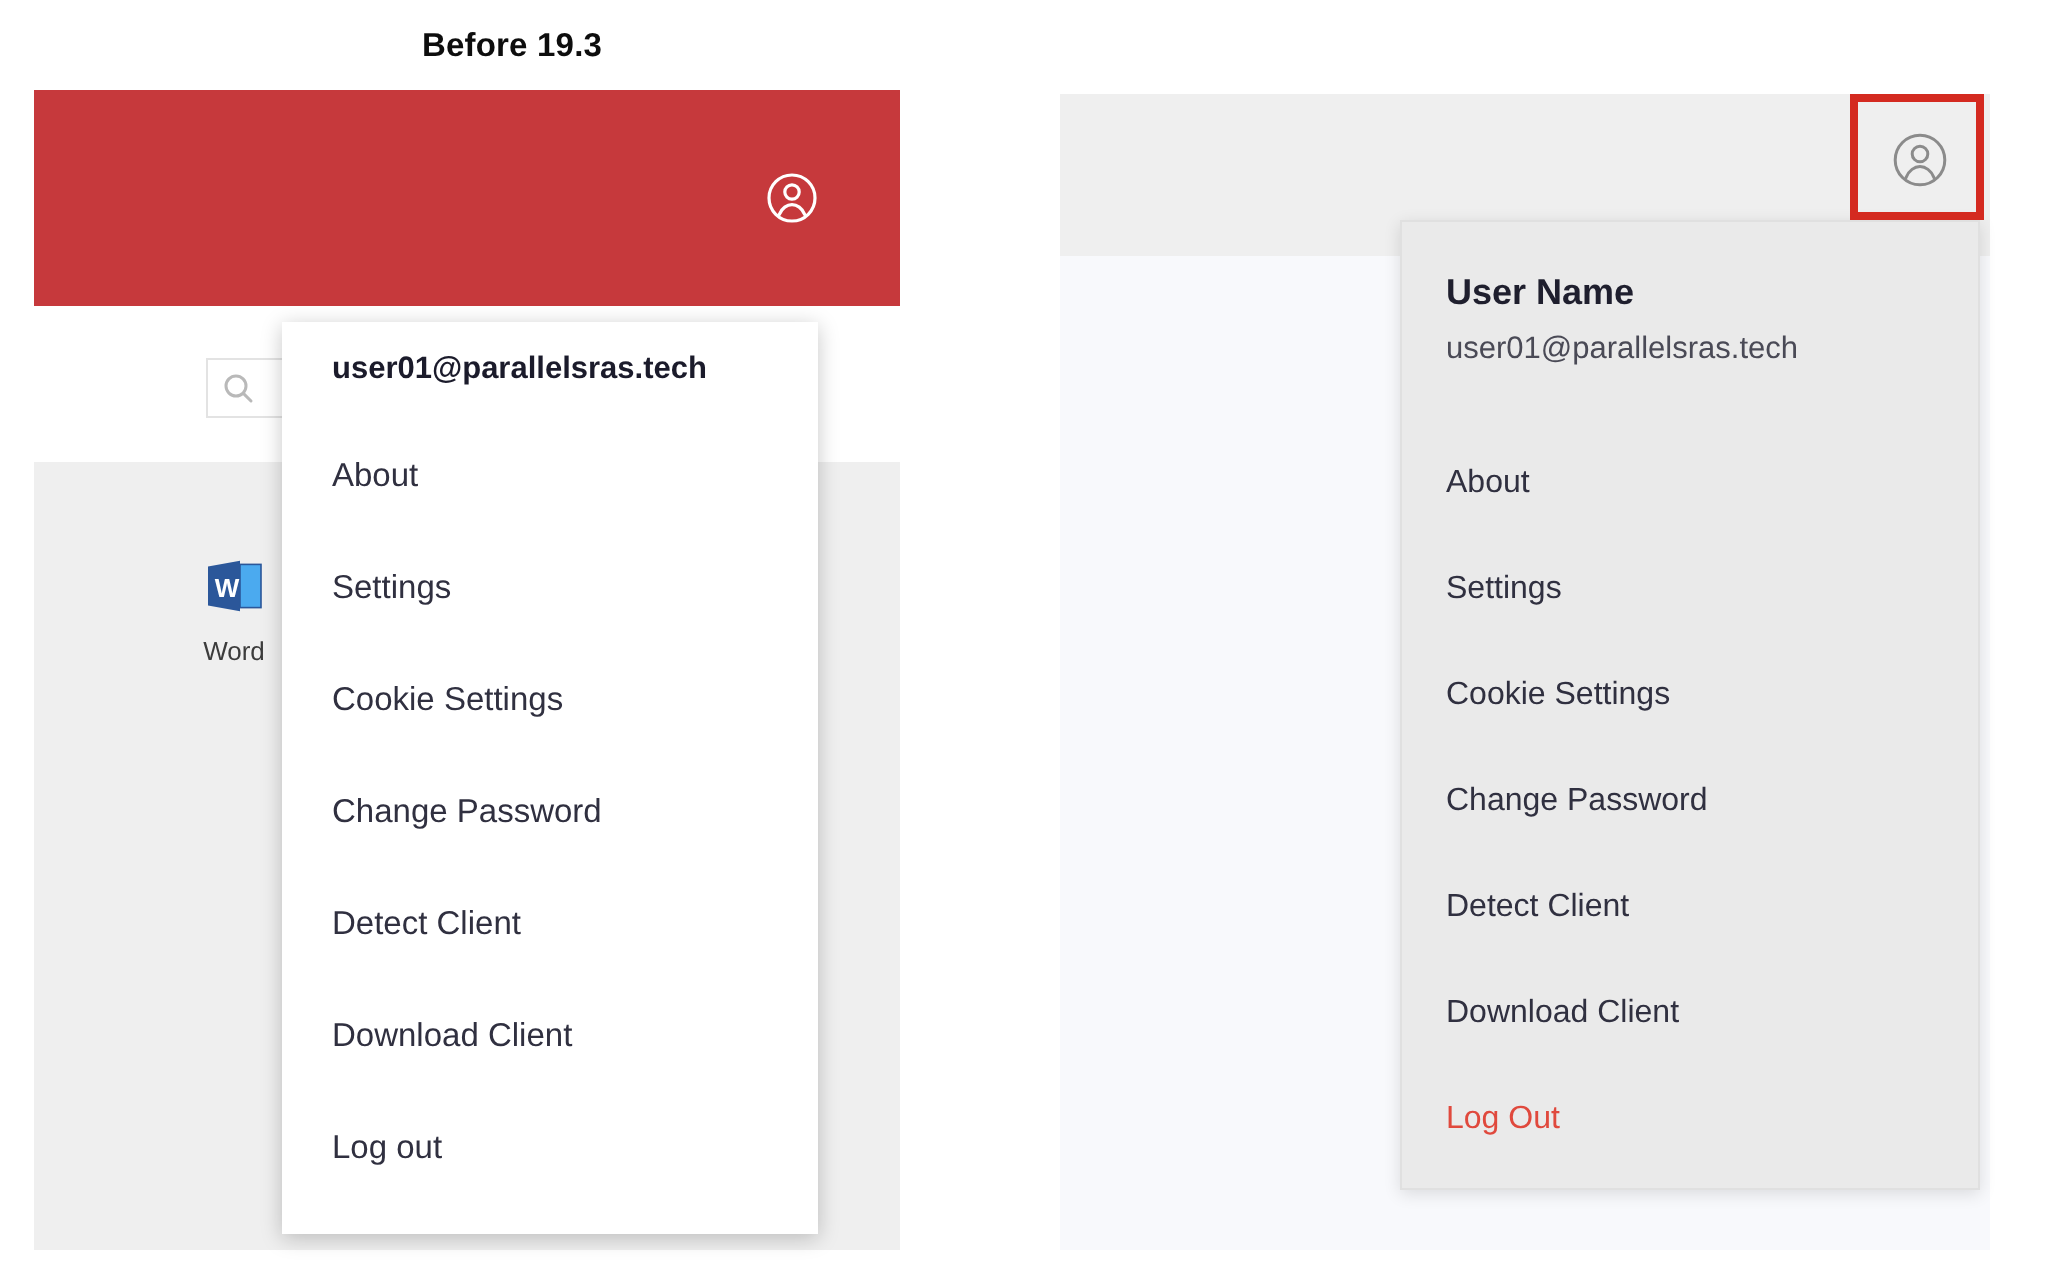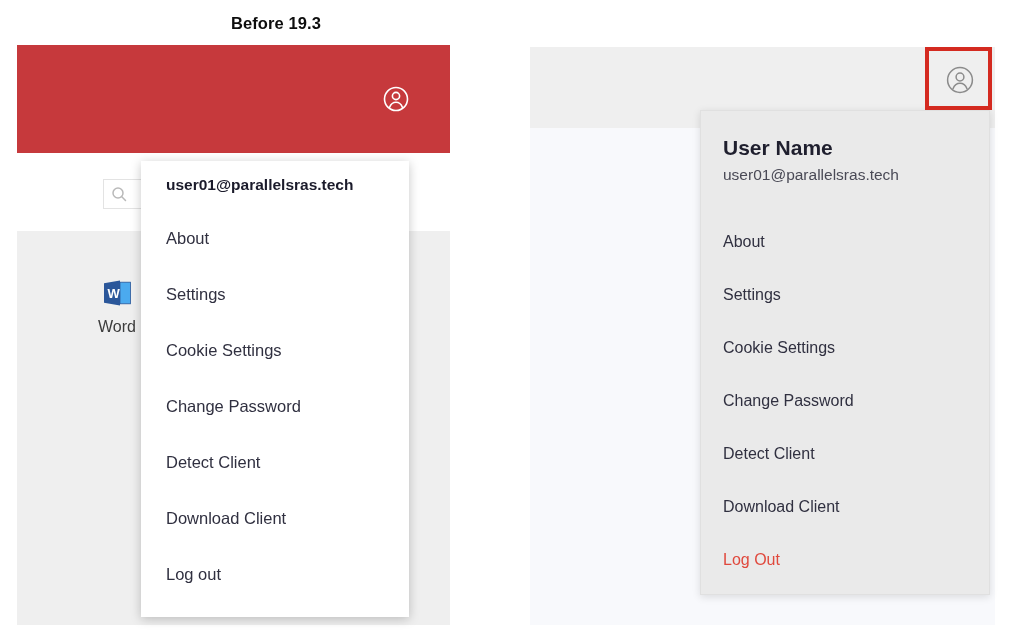--- a/index.html
+++ b/index.html
@@ -27,21 +27,21 @@
   
   .caption {
     position: absolute;
     font-weight: bold;
     font-size: 16.5px;
     color: #0d0d0d;
     letter-spacing: 0.1px;
     text-align: center;
     white-space: nowrap;
   }
-  #caption-before { left: 0;   top: 14px; width: 512px; padding-left: 20px; }
+  #caption-before { left: 0;   top: 14px; width: 512px; }
   #caption-after  { left: 512px; top: 14px; width: 512px; }
 
   
   .panel-left {
     position: absolute;
     left: 17px;
     top: 45px;
     width: 433px;
     height: 580px;
   }
@@ -106,21 +106,21 @@
     text-align: center;
   }
   .word-icon {
     position: relative;
     width: 34px;
     height: 34px;
     margin: 0 auto;
   }
   .app-tile-label {
     margin-top: 8px;
-    font-size: 16px;
+    font-size: 13px;
     color: #3c3c3c;
     white-space: nowrap;
   }
 
   
   .menu-left {
     position: absolute;
     left: 124px;
     top: 116px;
     width: 268px;
@@ -199,21 +199,21 @@
     background: #eaeaea;
     border: 1px solid #e0e0e0;
     box-shadow: 0 2px 8px rgba(0,0,0,0.12);
     z-index: 45;
     box-sizing: border-box;
   }
   .menu-right .mr-username {
     position: absolute;
     left: 22px;
     top: 25px;
-    font-size: 21px;
+    font-size: 18px;
     font-weight: bold;
     color: #1f1f2e;
     white-space: nowrap;
   }
   .menu-right .mr-email {
     position: absolute;
     left: 22px;
     top: 55px;
     font-size: 15.5px;
     color: #4a4a56;

